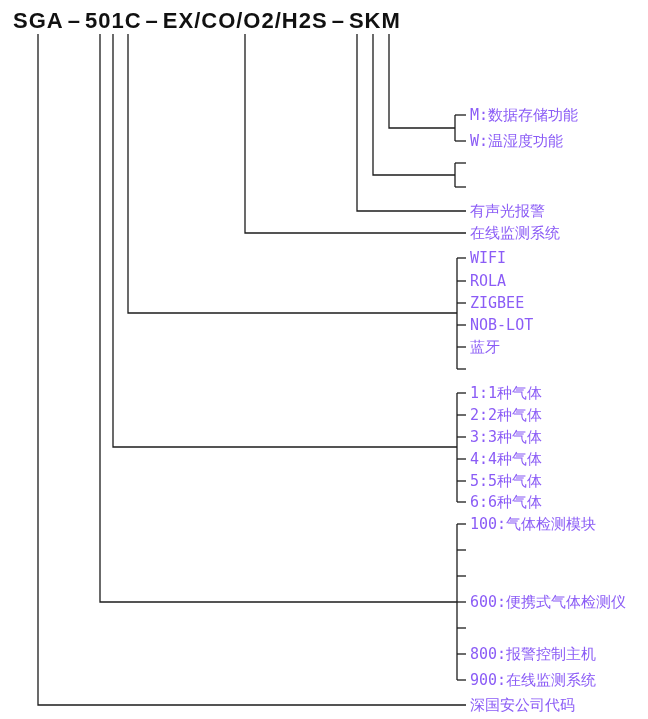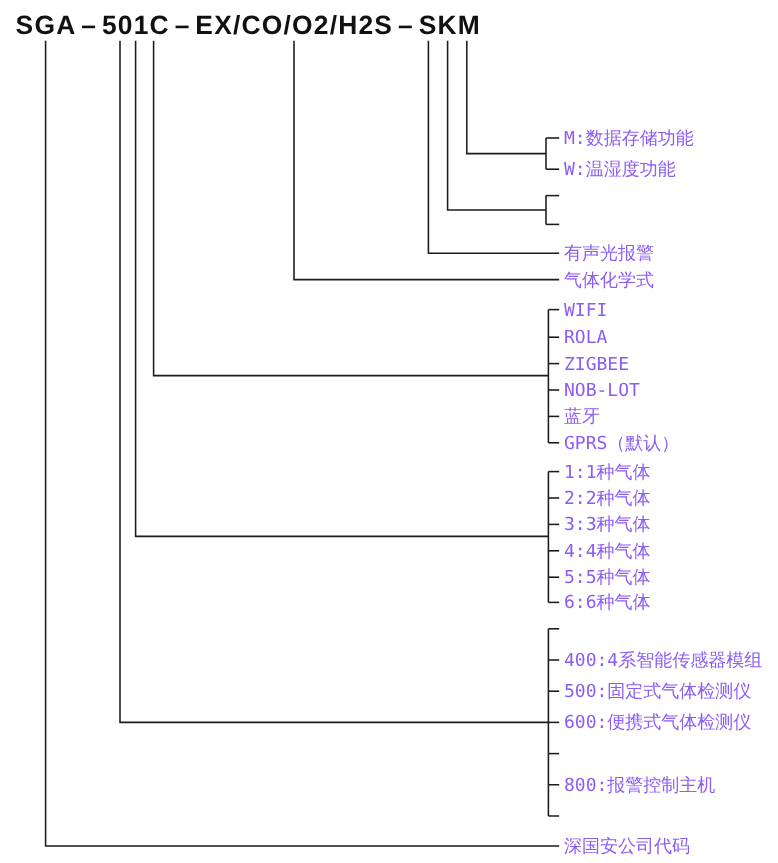--- a/index.html
+++ b/index.html
@@ -96,36 +96,35 @@
 
   <div class="title">
     <span>SGA</span><span class="dash">–</span><span>501C</span><span class="dash">–</span><span>EX/CO/O2/H2S</span><span class="dash">–</span><span>SKM</span>
   </div>
 
   <div class="lbl" style="top:105px">M:数据存储功能</div>
   <div class="lbl" style="top:131px">W:温湿度功能</div>
 
 
   <div class="lbl" style="top:201px">有声光报警</div>
-  <div class="lbl" style="top:223px">气体化学式</div>
+  <div class="lbl" style="top:223px">在线监测系统</div>
 
   <div class="lbl" style="top:248px">WIFI</div>
   <div class="lbl" style="top:271px">ROLA</div>
   <div class="lbl" style="top:293px">ZIGBEE</div>
   <div class="lbl" style="top:315px">NOB-LOT</div>
   <div class="lbl" style="top:337px">蓝牙</div>
-  <div class="lbl" style="top:359px">GPRS（默认）</div>
 
   <div class="lbl" style="top:383px">1:1种气体</div>
   <div class="lbl" style="top:405px">2:2种气体</div>
   <div class="lbl" style="top:427px">3:3种气体</div>
   <div class="lbl" style="top:449px">4:4种气体</div>
   <div class="lbl" style="top:471px">5:5种气体</div>
   <div class="lbl" style="top:492px">6:6种气体</div>
 
-  <div class="lbl" style="top:540px">400:4系智能传感器模组</div>
-  <div class="lbl" style="top:566px">500:固定式气体检测仪</div>
+  <div class="lbl" style="top:514px">100:气体检测模块</div>
   <div class="lbl" style="top:592px">600:便携式气体检测仪</div>
   <div class="lbl" style="top:644px">800:报警控制主机</div>
+  <div class="lbl" style="top:670px">900:在线监测系统</div>
 
   <div class="lbl" style="top:695px">深国安公司代码</div>
 
 </div>
 
 </body></html>

